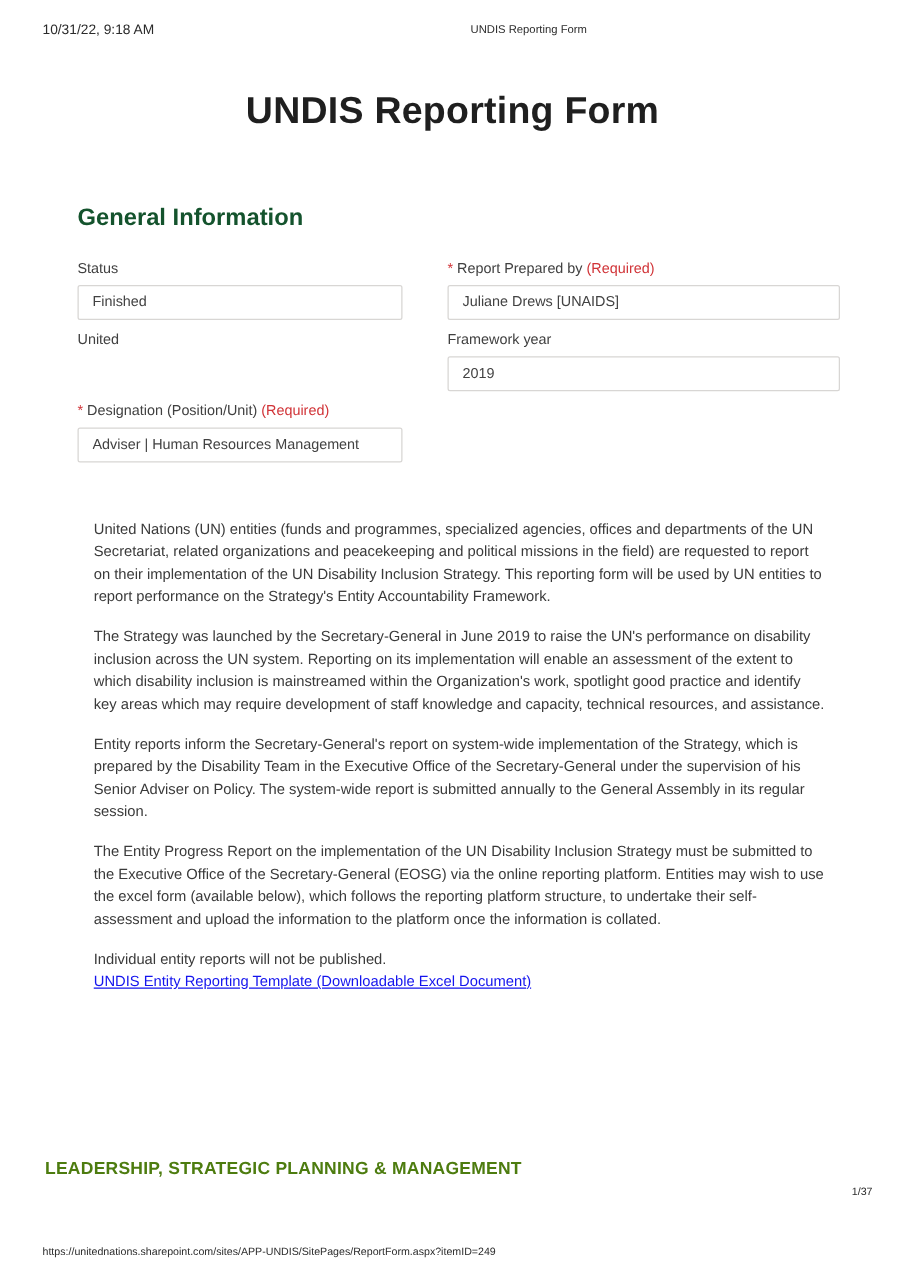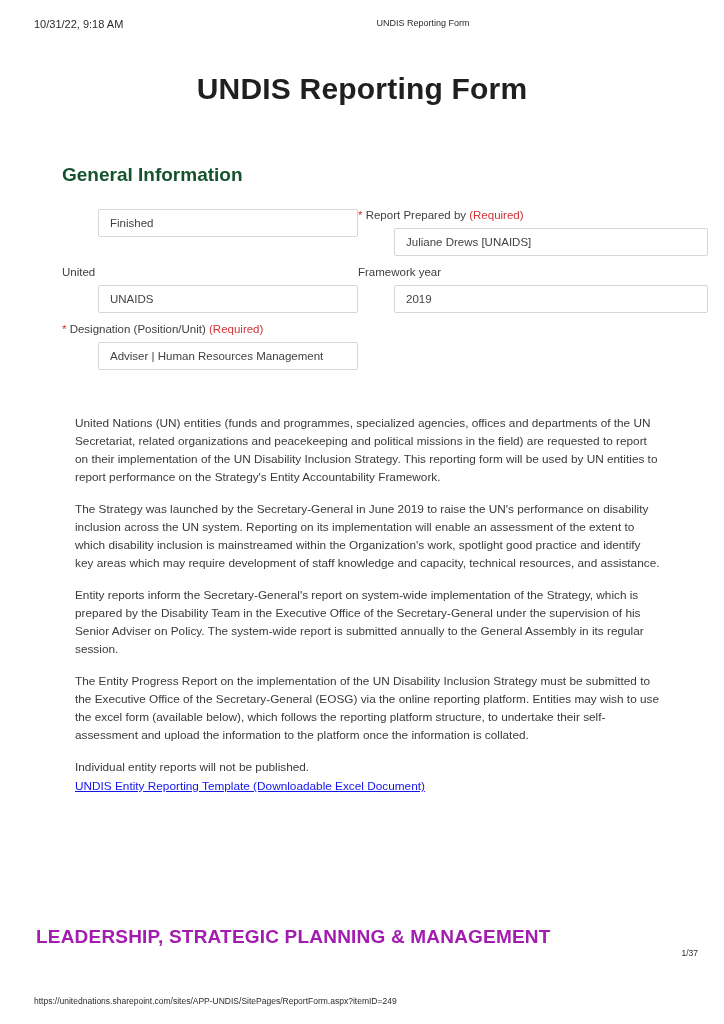--- a/index.html
+++ b/index.html
@@ -58,68 +58,67 @@
   }
   .req { color: #d13438; }
   .field-input {
     display: block; width: 100%; height: 28px;
     border: 1px solid #d8d6d4; border-radius: 2px;
     background: #ffffff;
     padding: 0 0 0 11px;
     font-family: "Liberation Sans", sans-serif;
     font-size: 11.5px; color: #424242;
     outline: none;
-    margin-left: 36px;
   }
 
   
   .intro {
     position: absolute; left: 75px; top: 414px; width: 586px;
   }
   .intro p {
     font-size: 11.8px; line-height: 18px; color: #3a3a3a;
     margin-bottom: 14px;
   }
   .intro p.note { margin-bottom: 0; }
   .tpl-link {
     font-size: 11.8px; line-height: 18px;
     color: #1414ee; 
   }
 
   
   .section-heading {
     position: absolute; left: 36px; top: 926px;
-    font-size: 19px; font-weight: 700; color: #a21caf;
+    font-size: 14px; font-weight: 700; color: #4d7c0f;
     letter-spacing: 0.2px;
   }
 </style>
 </head>
 <body>
 
 <div class="ph-date">10/31/22, 9:18 AM</div>
 <div class="ph-title">UNDIS Reporting Form</div>
 
 <h1 class="doc-title">UNDIS Reporting Form</h1>
 
 <h2 class="gi-heading">General Information</h2>
 
 <div class="form-grid">
 
   <div class="field">
+    <div class="field-label"><span>Status</span></div>
     <input class="field-input" readonly="" value="Finished" style="">
   </div>
 
   <div class="field">
     <div class="field-label"><span class="req">* </span><span>Report Prepared by </span><span class="req">(Required)</span></div>
     <input class="field-input" readonly="" value="Juliane Drews [UNAIDS]" style="">
   </div>
 
   <div class="field">
     <div class="field-label"><span>United</span></div>
-    <input class="field-input" readonly="" value="UNAIDS" style="">
   </div>
 
 
   <div class="field">
     <div class="field-label"><span>Framework year</span></div>
     <input class="field-input" readonly="" value="2019" style="">
   </div>
 
   <div class="field">
     <div class="field-label"><span class="req">* </span><span>Designation (Position/Unit) </span><span class="req">(Required)</span></div>

